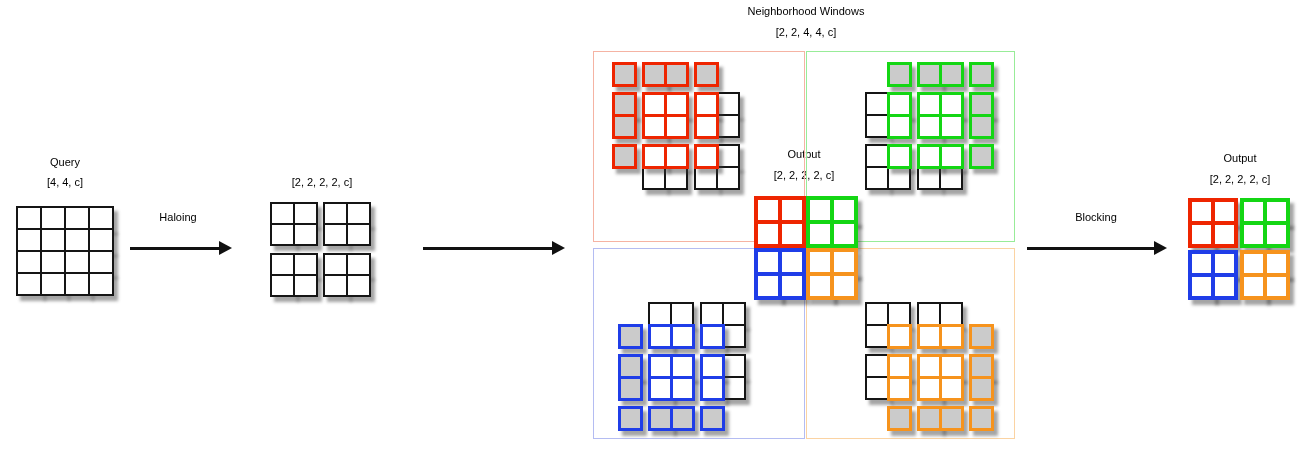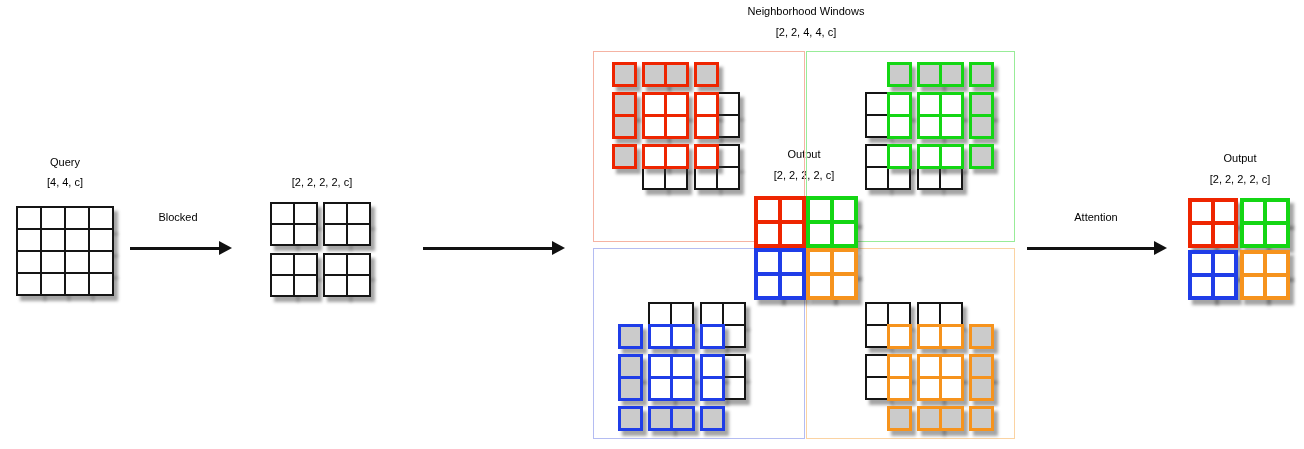--- a/index.html
+++ b/index.html
@@ -30,22 +30,22 @@
 
   <div class="txt" style="left:656px;top:5px;width:300px">Neighborhood Windows</div>
   <div class="txt" style="left:656px;top:26px;width:300px">[2, 2, 4, 4, c]</div>
 
   <div class="txt" style="left:754px;top:148px;width:100px">Output</div>
   <div class="txt" style="left:729px;top:169px;width:150px">[2, 2, 2, 2, c]</div>
 
   <div class="txt" style="left:1190px;top:152px;width:100px">Output</div>
   <div class="txt" style="left:1165px;top:173px;width:150px">[2, 2, 2, 2, c]</div>
 
-  <div class="txt" style="left:128px;top:211px;width:100px">Blocked</div>
-  <div class="txt" style="left:1046px;top:211px;width:100px">Attention</div>
+  <div class="txt" style="left:128px;top:211px;width:100px">Haloing</div>
+  <div class="txt" style="left:1046px;top:211px;width:100px">Blocking</div>
 
   <div class="arrow" style="left:130px;top:241px;width:102px">
     <div class="shaft"></div>
     <div class="head"></div>
   </div>
   <div class="arrow" style="left:423px;top:241px;width:142px">
     <div class="shaft"></div>
     <div class="head"></div>
   </div>
   <div class="arrow" style="left:1027px;top:241px;width:140px">

